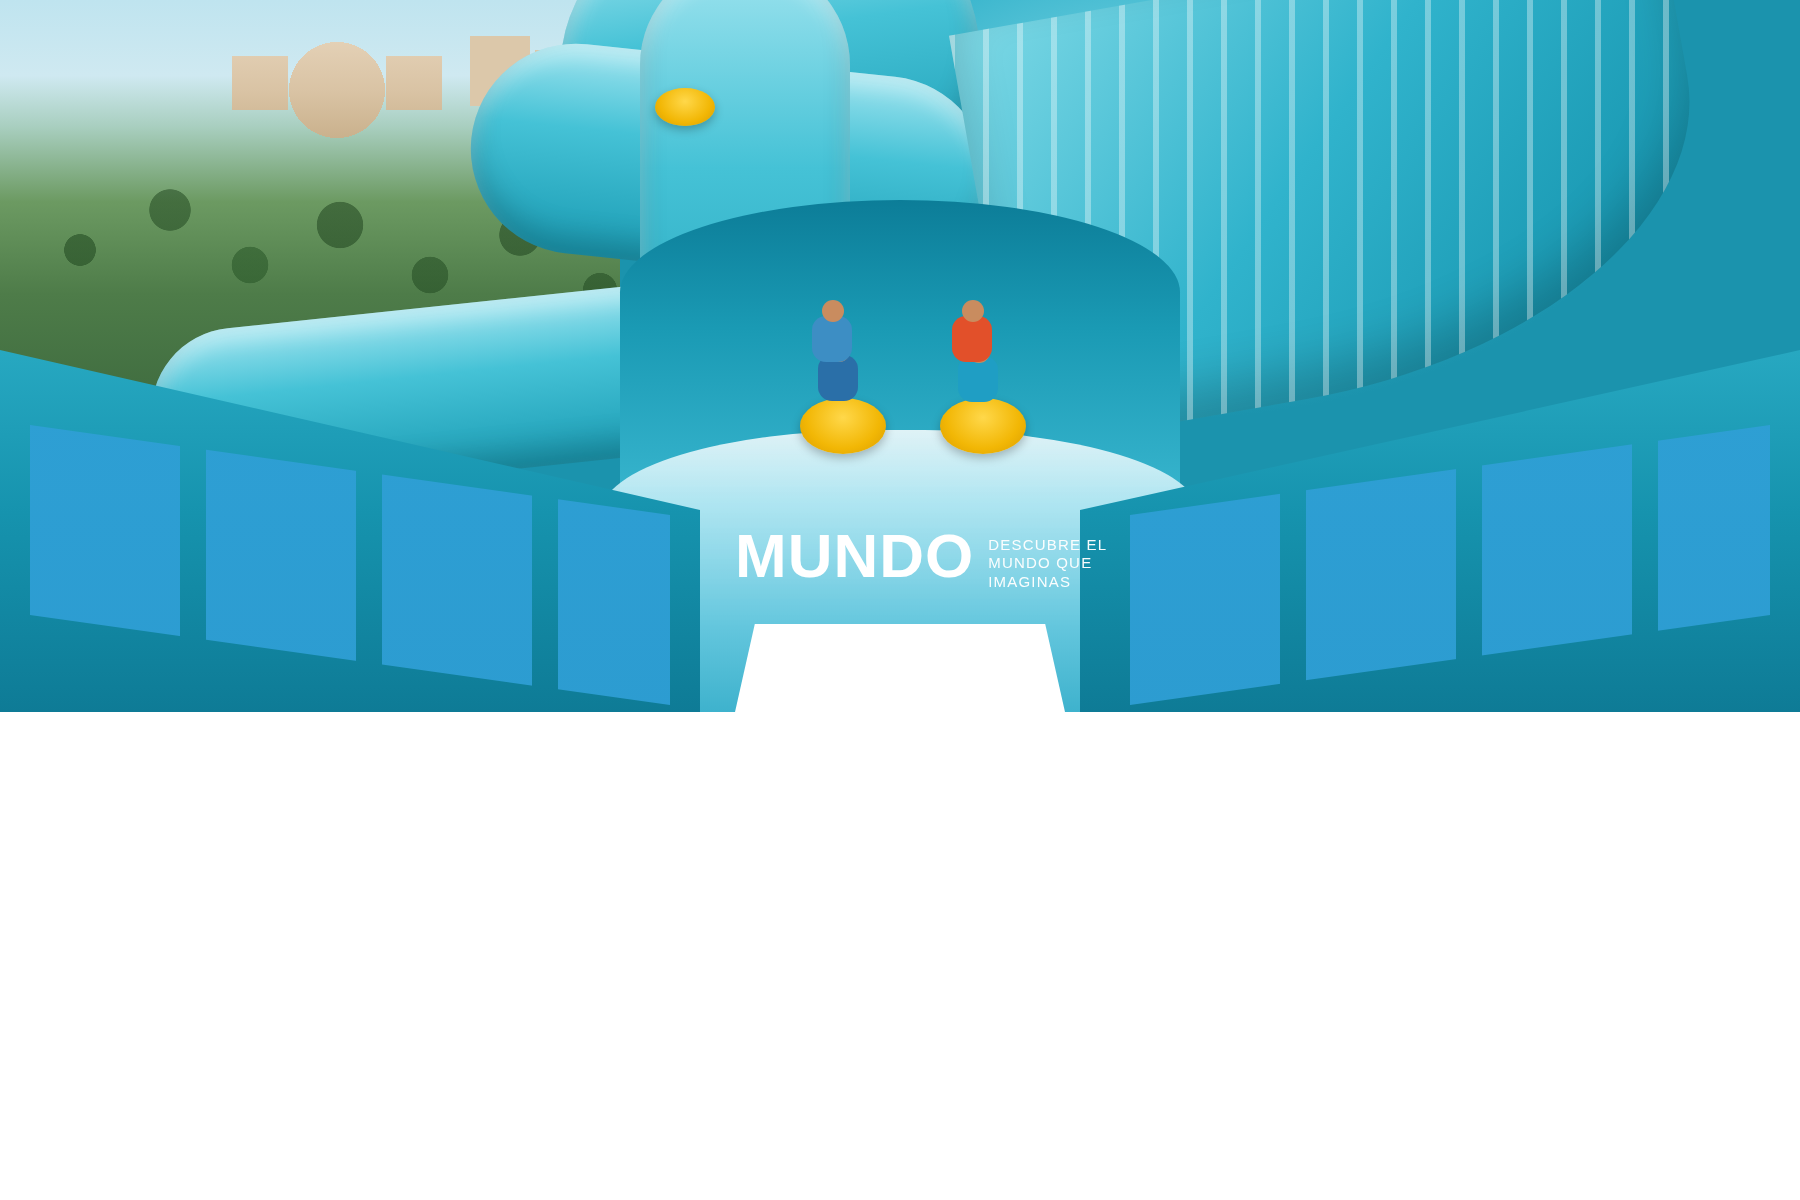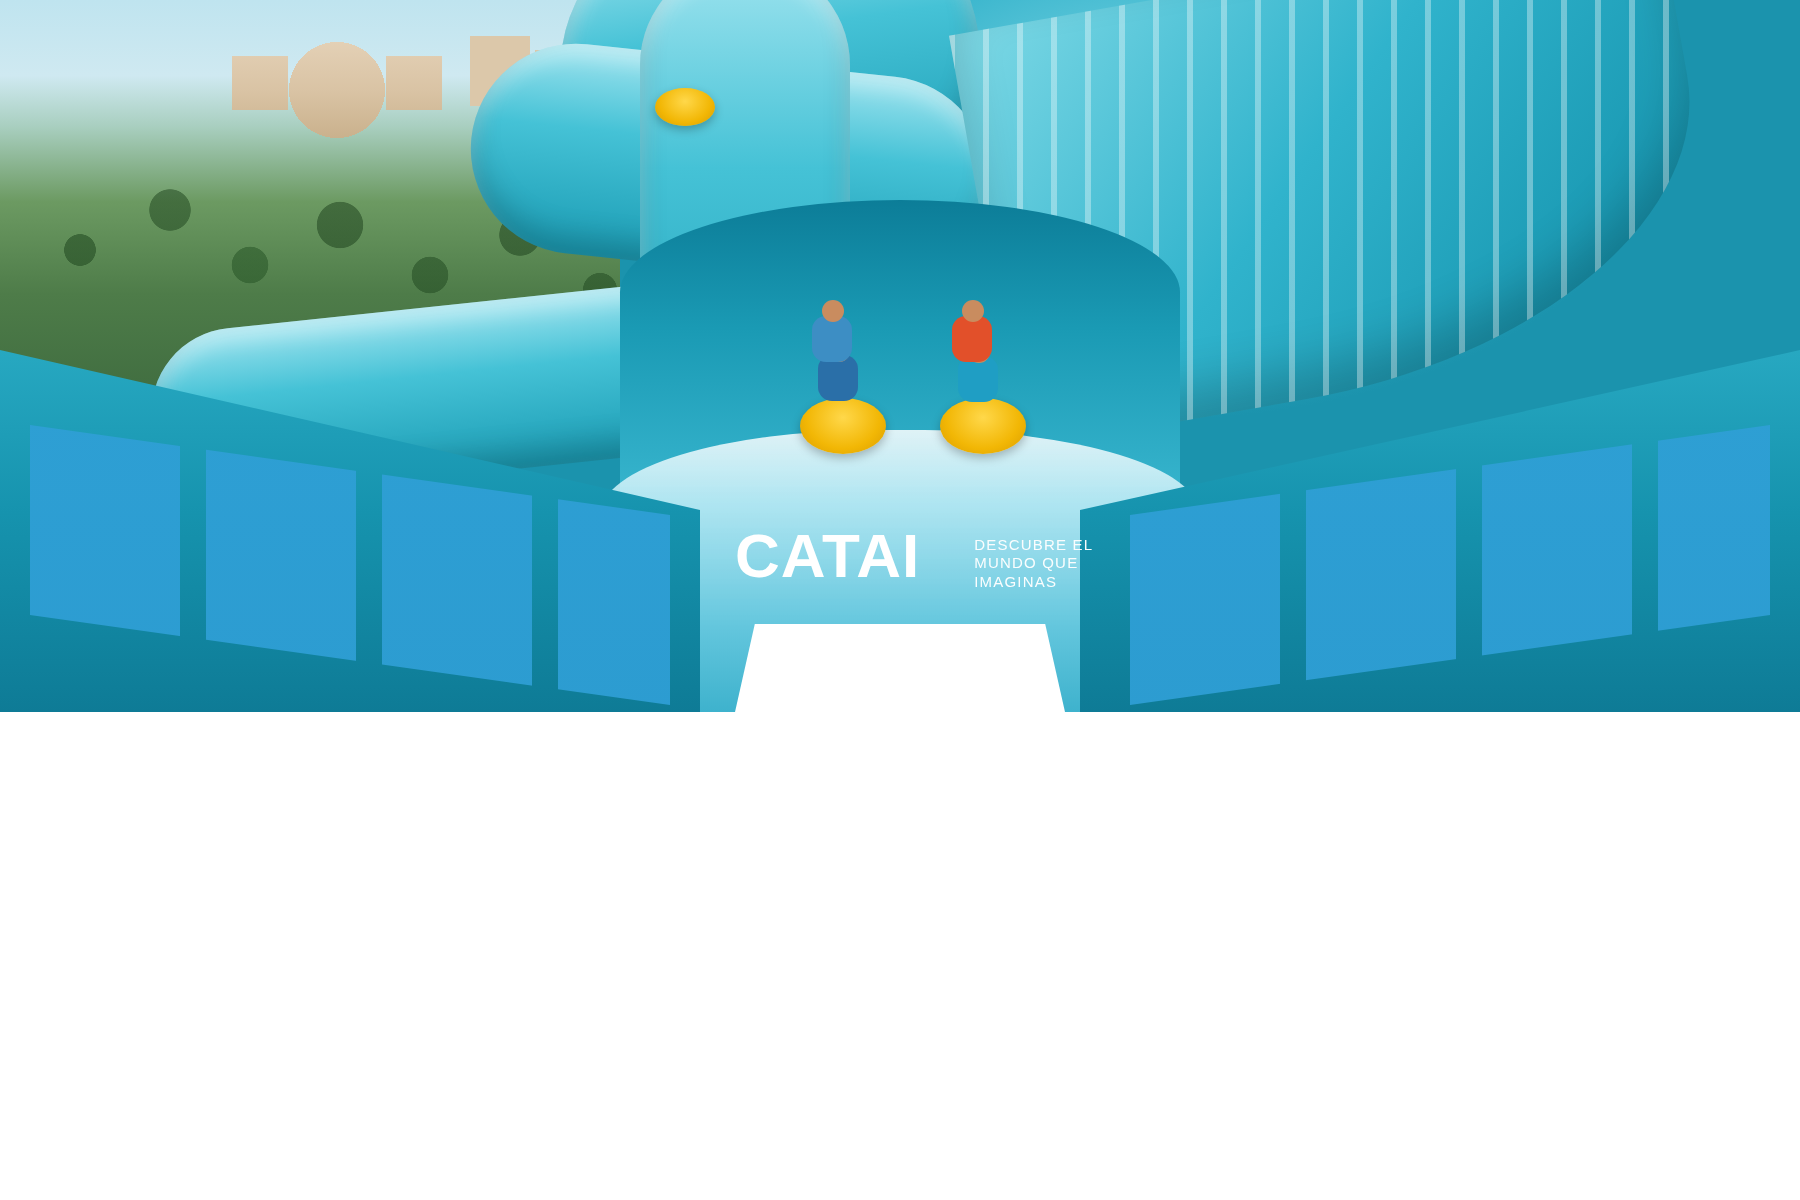--- a/index.html
+++ b/index.html
@@ -168,21 +168,20 @@
   }
   .logo-tag {
     margin-top: 8px;
     font-size: 15px;
     line-height: 1.22;
     letter-spacing: .08em;
     color: #ffffff;
     font-weight: 400;
     text-transform: uppercase;
     opacity: .97;
-    margin-left: 40px;
   }
   .hero-notch {
     position: absolute;
     left: 735px;
     bottom: 0;
     width: 330px;
     height: 88px;
     background: #ffffff;
     clip-path: polygon(6% 0, 94% 0, 100% 100%, 0 100%);
     z-index: 5;
@@ -234,21 +233,21 @@
   <div class="person-body" style="left:958px; top:356px; background:#1f9ec4;"></div>
   <div class="person-head" style="left:968px; top:341px;"></div>
   <div class="person-body" style="left:952px; top:316px; background:#e2502a;"></div>
   <div class="person-head" style="left:962px; top:300px;"></div>
 
   <div class="tube-ring" style="left:655px; top:88px; width:60px; height:38px;"></div>
 
   <div class="hero-notch"></div>
 
   <div class="logo-wrap">
-    <div class="logo-catai">CATAI</div>
+    <div class="logo-catai">MUNDO</div>
     <div class="logo-tag">
       <div>DESCUBRE EL</div>
       <div>MUNDO QUE</div>
       <div>IMAGINAS</div>
     </div>
   </div>
 </div>
 
 <div class="content">
 

